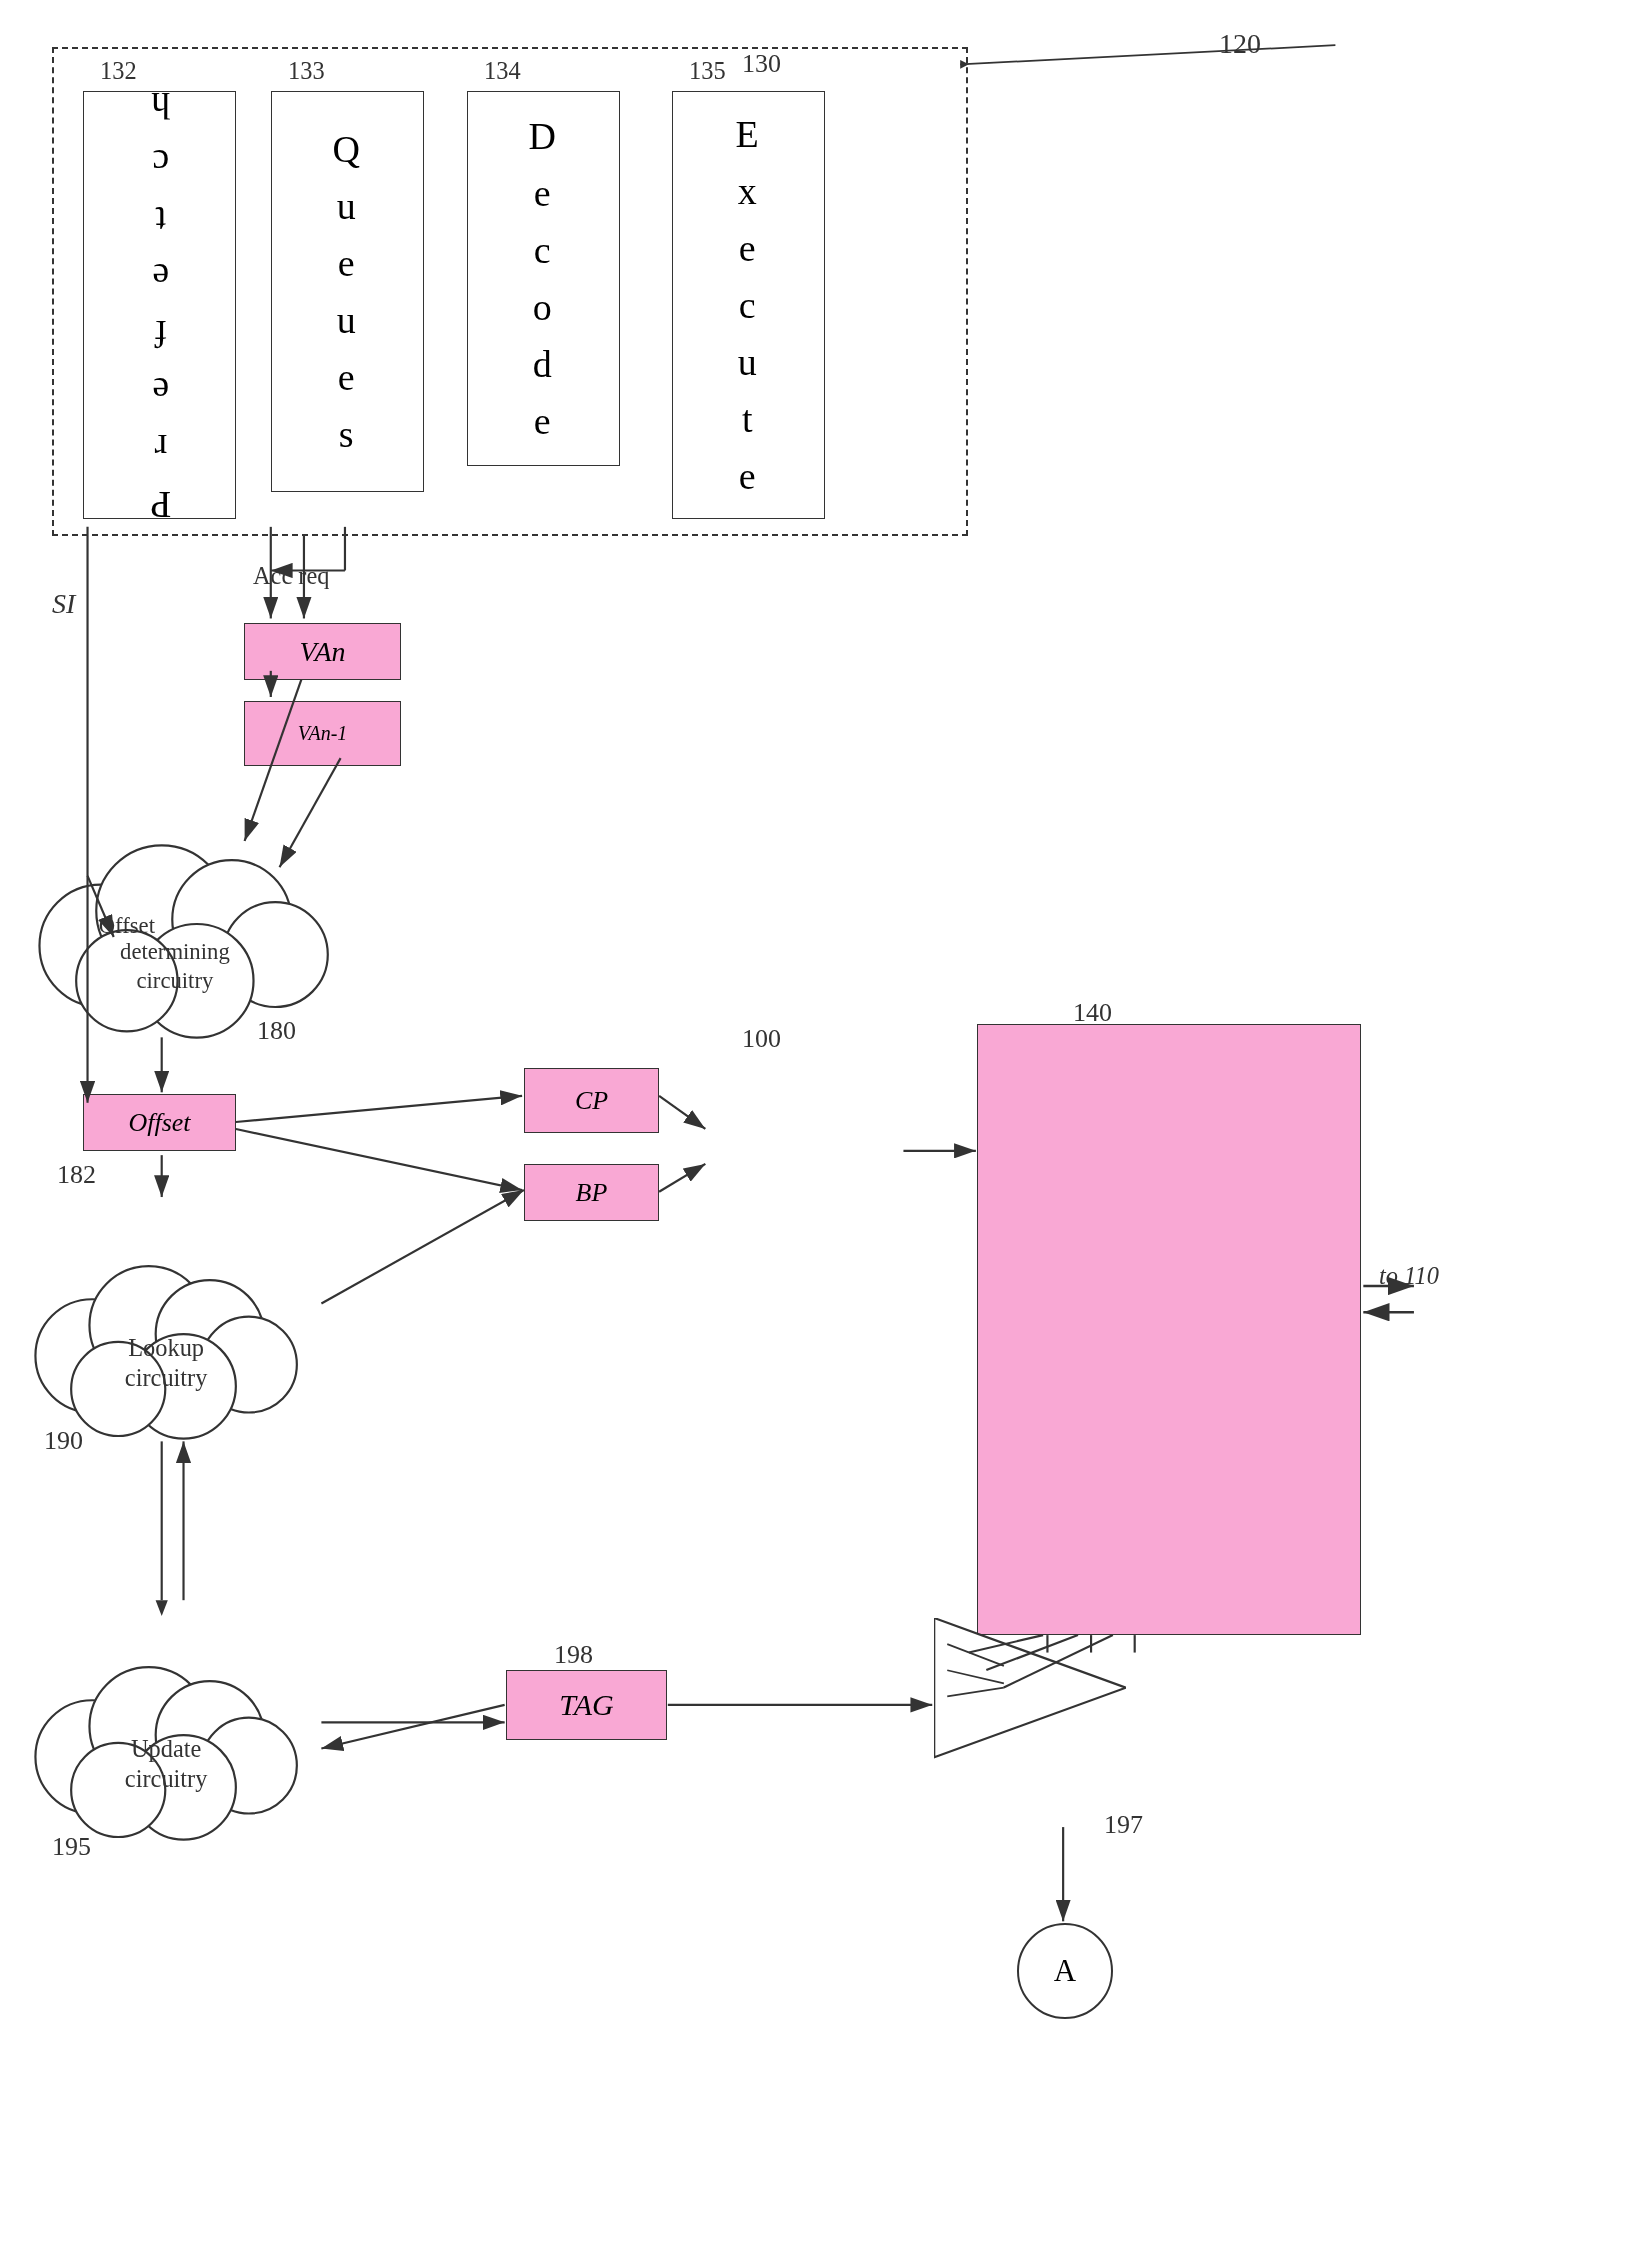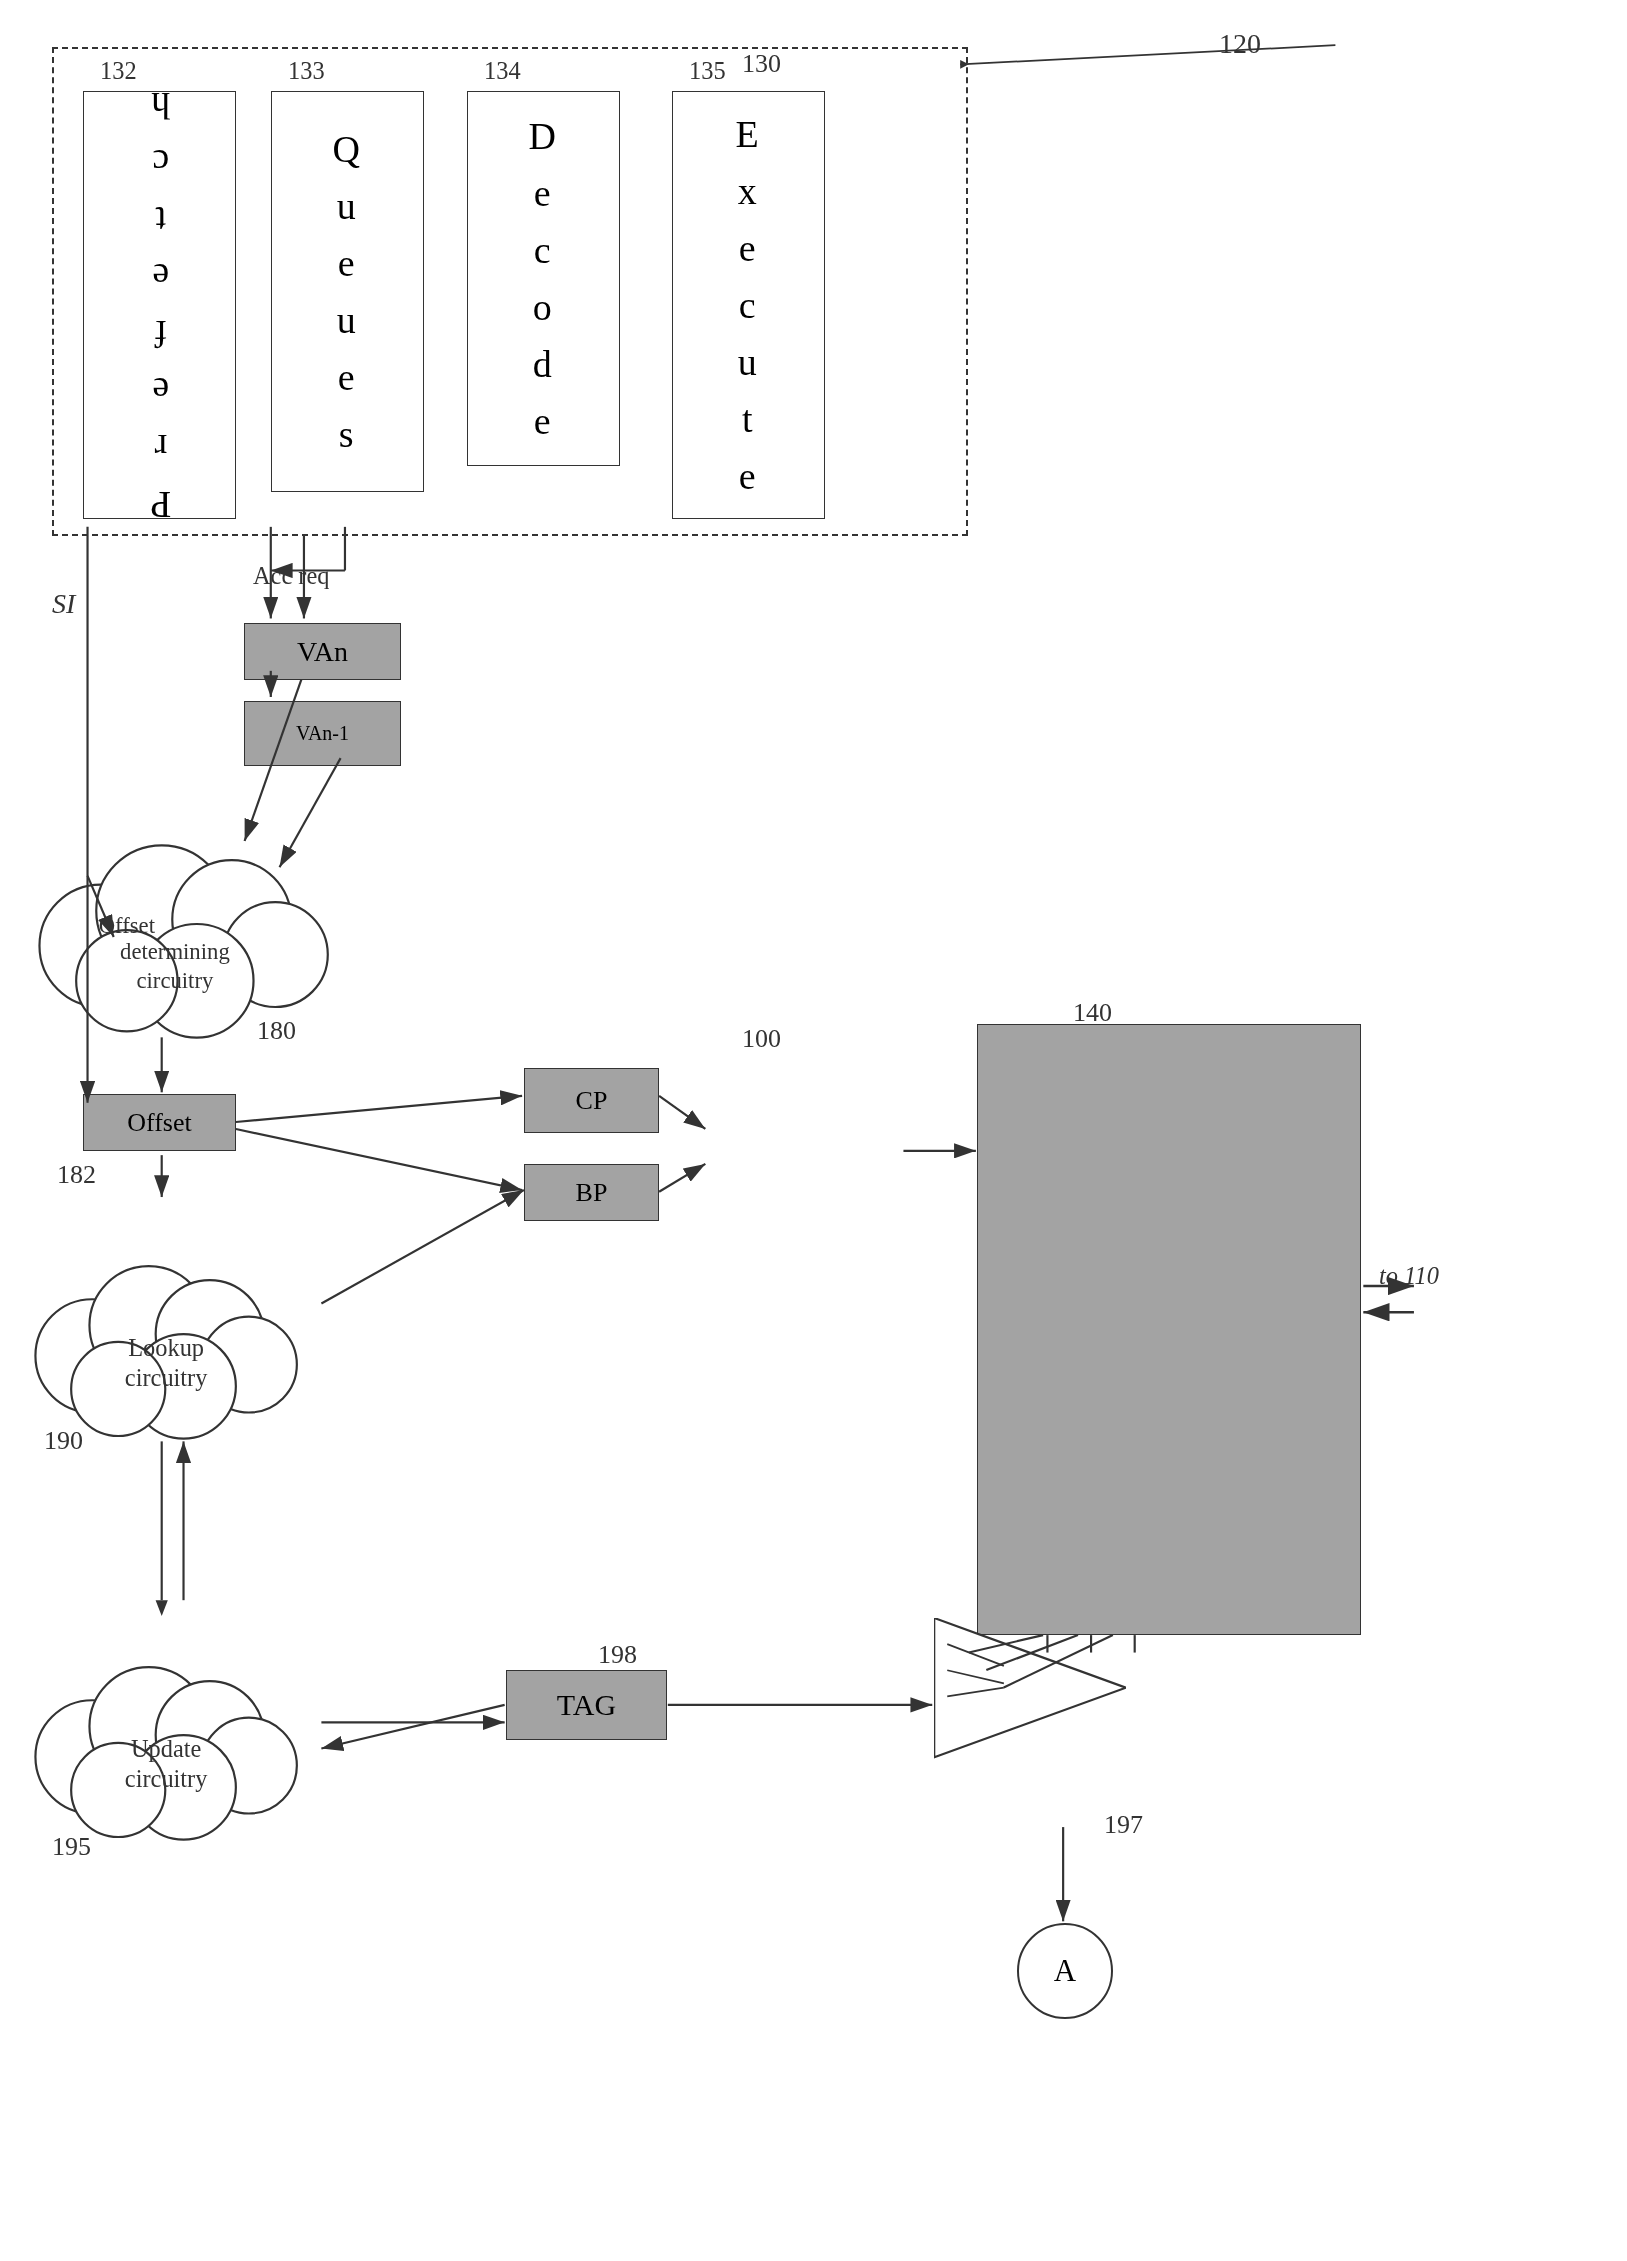--- a/index.html
+++ b/index.html
@@ -40,26 +40,27 @@
       text-align: center;
       font-size: 33px;
       line-height: 1.2;
       letter-spacing: 1.7px;
     }
 
     
     .rect-box {
       position: absolute;
       border: 1.7px solid #333;
-      background: #a3a3a3;
+      background: #f9a8d4;
       display: flex;
       align-items: center;
       justify-content: center;
       text-align: center;
       font-size: 26px;
+      font-style: italic;
     }
 
     
     .label {
       position: absolute;
       font-size: 24.4px;
       font-family: 'Times New Roman', Times, serif;
       color: #333;
     }
 
@@ -224,21 +225,21 @@
       <circle cx="110" cy="218" r="54"></circle>
     </g>
     <text x="165" y="180" text-anchor="middle" font-size="28" font-family="Times New Roman" fill="#333">Update</text>
     <text x="165" y="215" text-anchor="middle" font-size="28" font-family="Times New Roman" fill="#333">circuitry</text>
   </svg>
   <div class="label" style="top:1820px; left:52px; font-size:26px;">195</div>
 
   <div class="rect-box" style="left:506px; top:1658px; width:161px; height:70px; font-size:30px;">
     <span>TAG</span>
   </div>
-  <div class="label" style="top:1628px; left:554px; font-size:26px;margin-left:44px;">198</div>
+  <div class="label" style="top:1628px; left:554px; font-size:26px;">198</div>
 
   <svg style="position:absolute; top:1606px; left:934px; width:192px; height:209px;" viewBox="0 0 220 240">
     <polygon points="0,0 220,80 0,160" fill="white" stroke="#333" stroke-width="2.5"></polygon>
 
     <line x1="15" y1="30" x2="80" y2="55" stroke="#333" stroke-width="2"></line>
     <line x1="15" y1="60" x2="80" y2="75" stroke="#333" stroke-width="2"></line>
     <line x1="15" y1="90" x2="80" y2="80" stroke="#333" stroke-width="2"></line>
   </svg>
   <div class="label" style="top:1798px; left:1104px; font-size:26px;">197</div>
 

